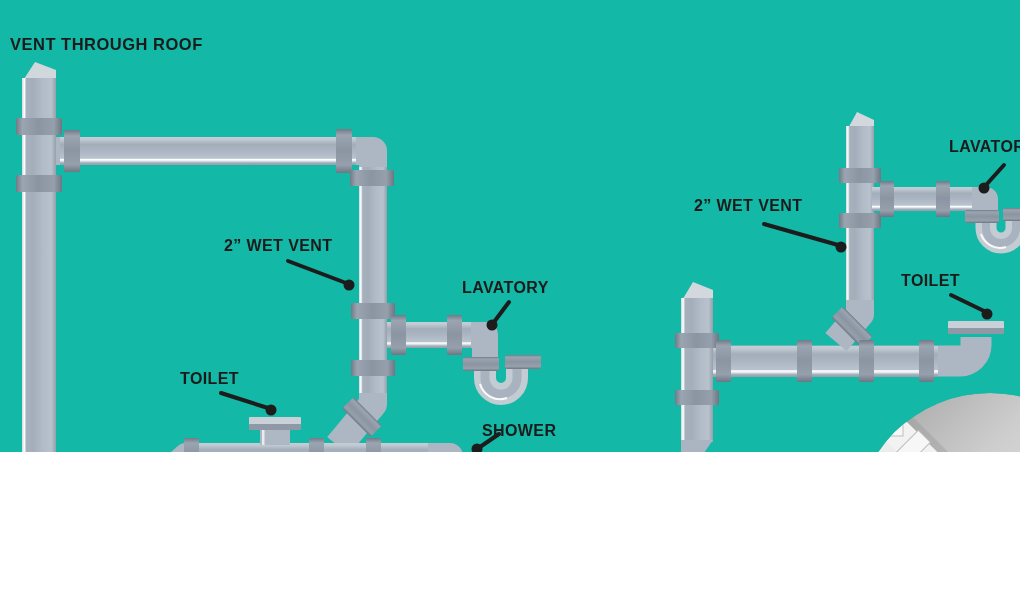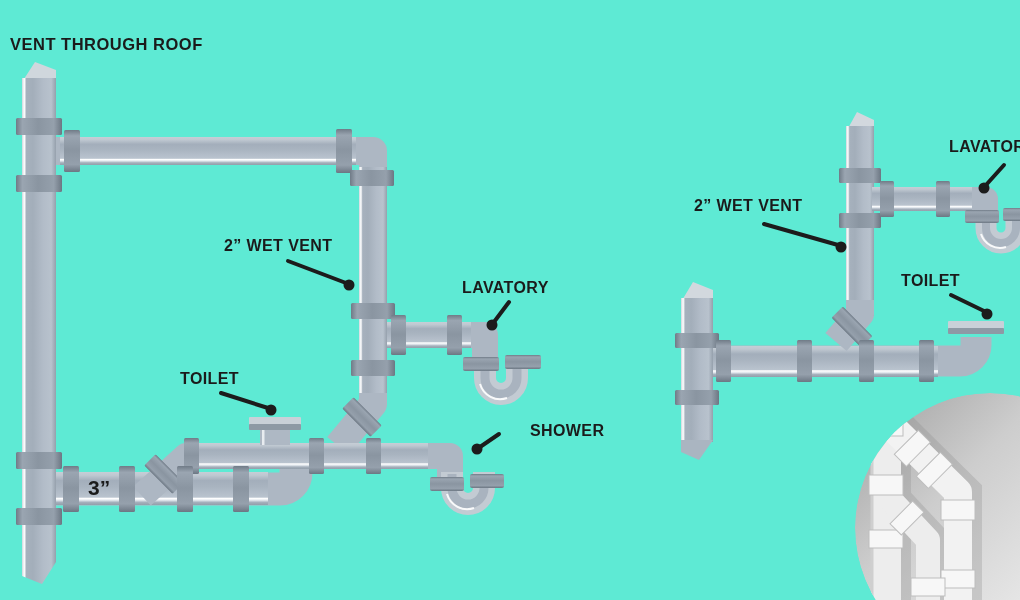--- a/index.html
+++ b/index.html
@@ -1,17 +1,17 @@
 <!DOCTYPE html>
 <html><head>
 <meta charset="utf-8">
 <style>
   html,body{margin:0;padding:0;background:#fff;}
   #canvas{
-    position:relative;width:1020px;height:600px;background:#5eead4;overflow:hidden;
+    position:relative;width:1020px;height:452px;background:#14b8a6;overflow:hidden;
     font-family:"Liberation Sans","DejaVu Sans",sans-serif;
   }
   #art{position:absolute;left:0;top:0;}
   .lbl{
     position:absolute;font-weight:700;color:#1b1b1b;font-size:16px;
     letter-spacing:.4px;white-space:nowrap;line-height:1;
   }
   .lbl.big{font-size:21px;letter-spacing:0;}
   .lbl.title{font-size:16.5px;letter-spacing:.5px;}
 </style>
@@ -256,21 +256,21 @@
 </svg>
 
 <div class="lbl title" style="left:10px;top:36px;">VENT THROUGH ROOF</div>
 
 <div class="lbl" style="left:224px;top:238px;">2” WET VENT</div>
 
 <div class="lbl" style="left:462px;top:280px;">LAVATORY</div>
 
 <div class="lbl" style="left:180px;top:371px;">TOILET</div>
 
-<div class="lbl" style="left:530px;top:423px;">SHOWER</div>
+<div class="lbl" style="left:482px;top:423px;">SHOWER</div>
 
 <div class="lbl big" style="left:88px;top:477px;">3”</div>
 
 <div class="lbl" style="left:694px;top:198px;">2” WET VENT</div>
 
 <div class="lbl" style="left:949px;top:139px;">LAVATORY</div>
 
 <div class="lbl" style="left:901px;top:273px;">TOILET</div>
 
 </div>

